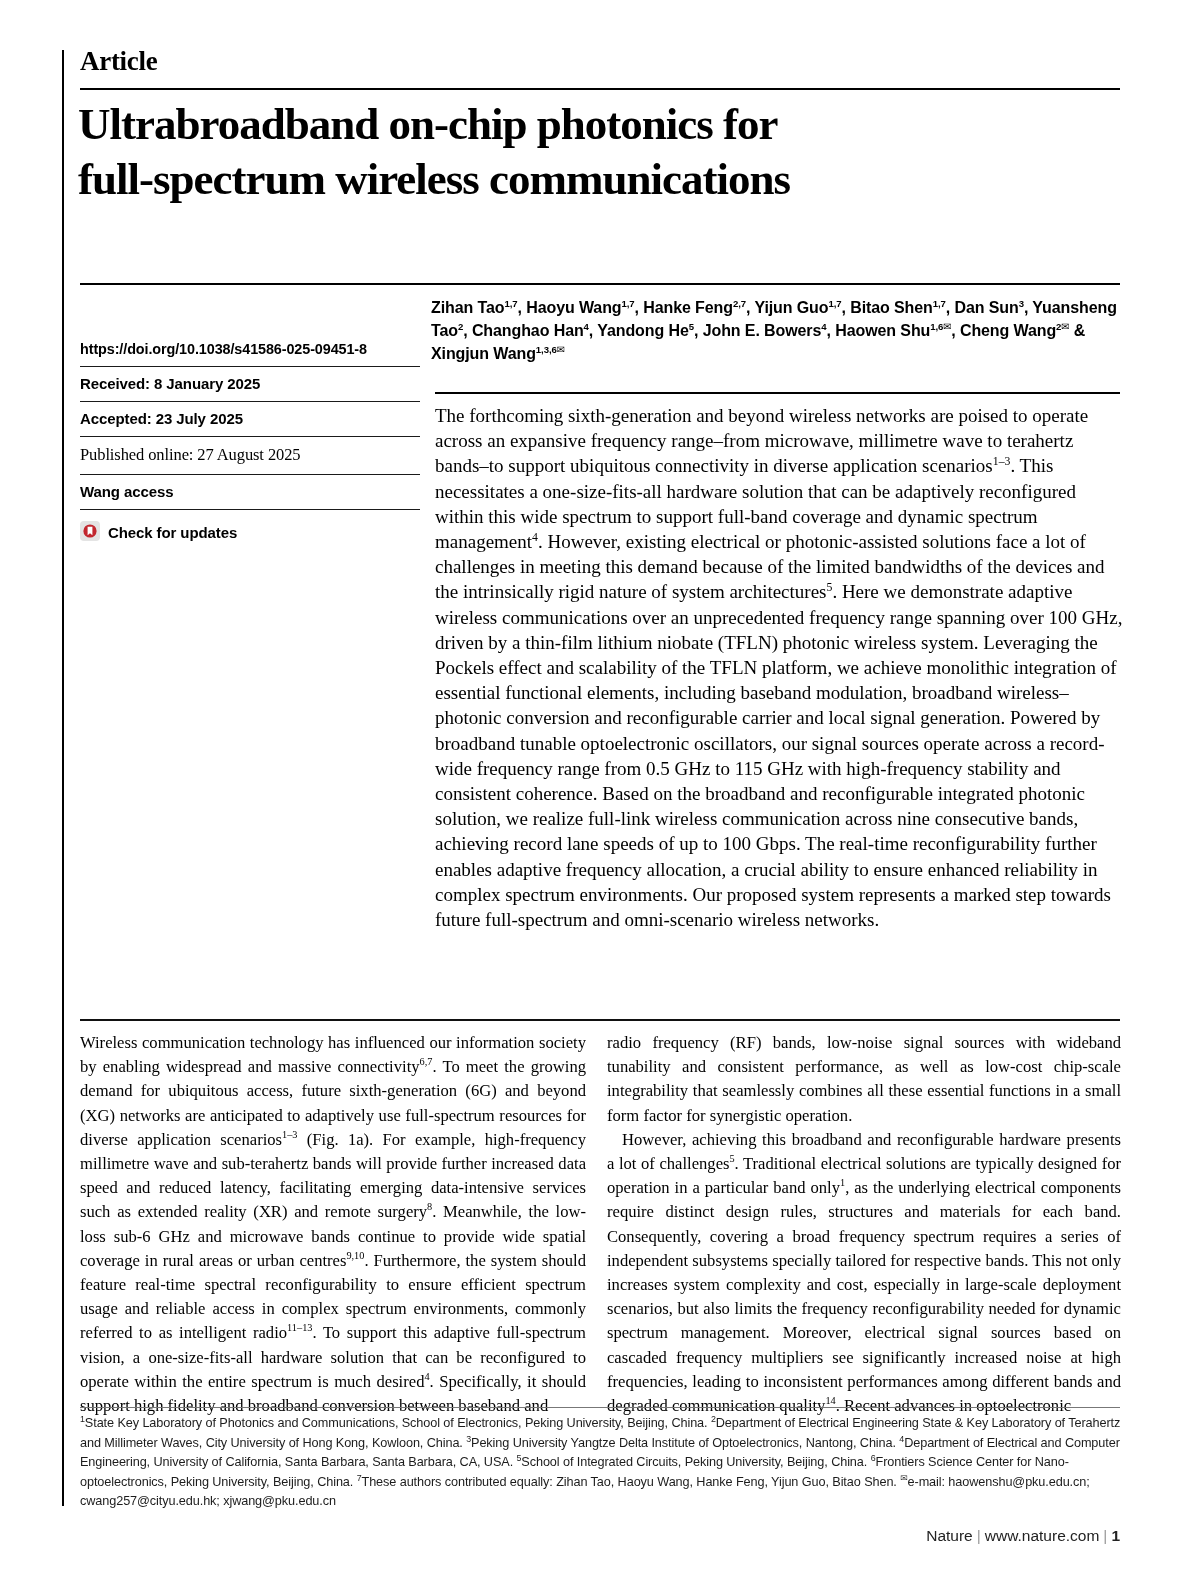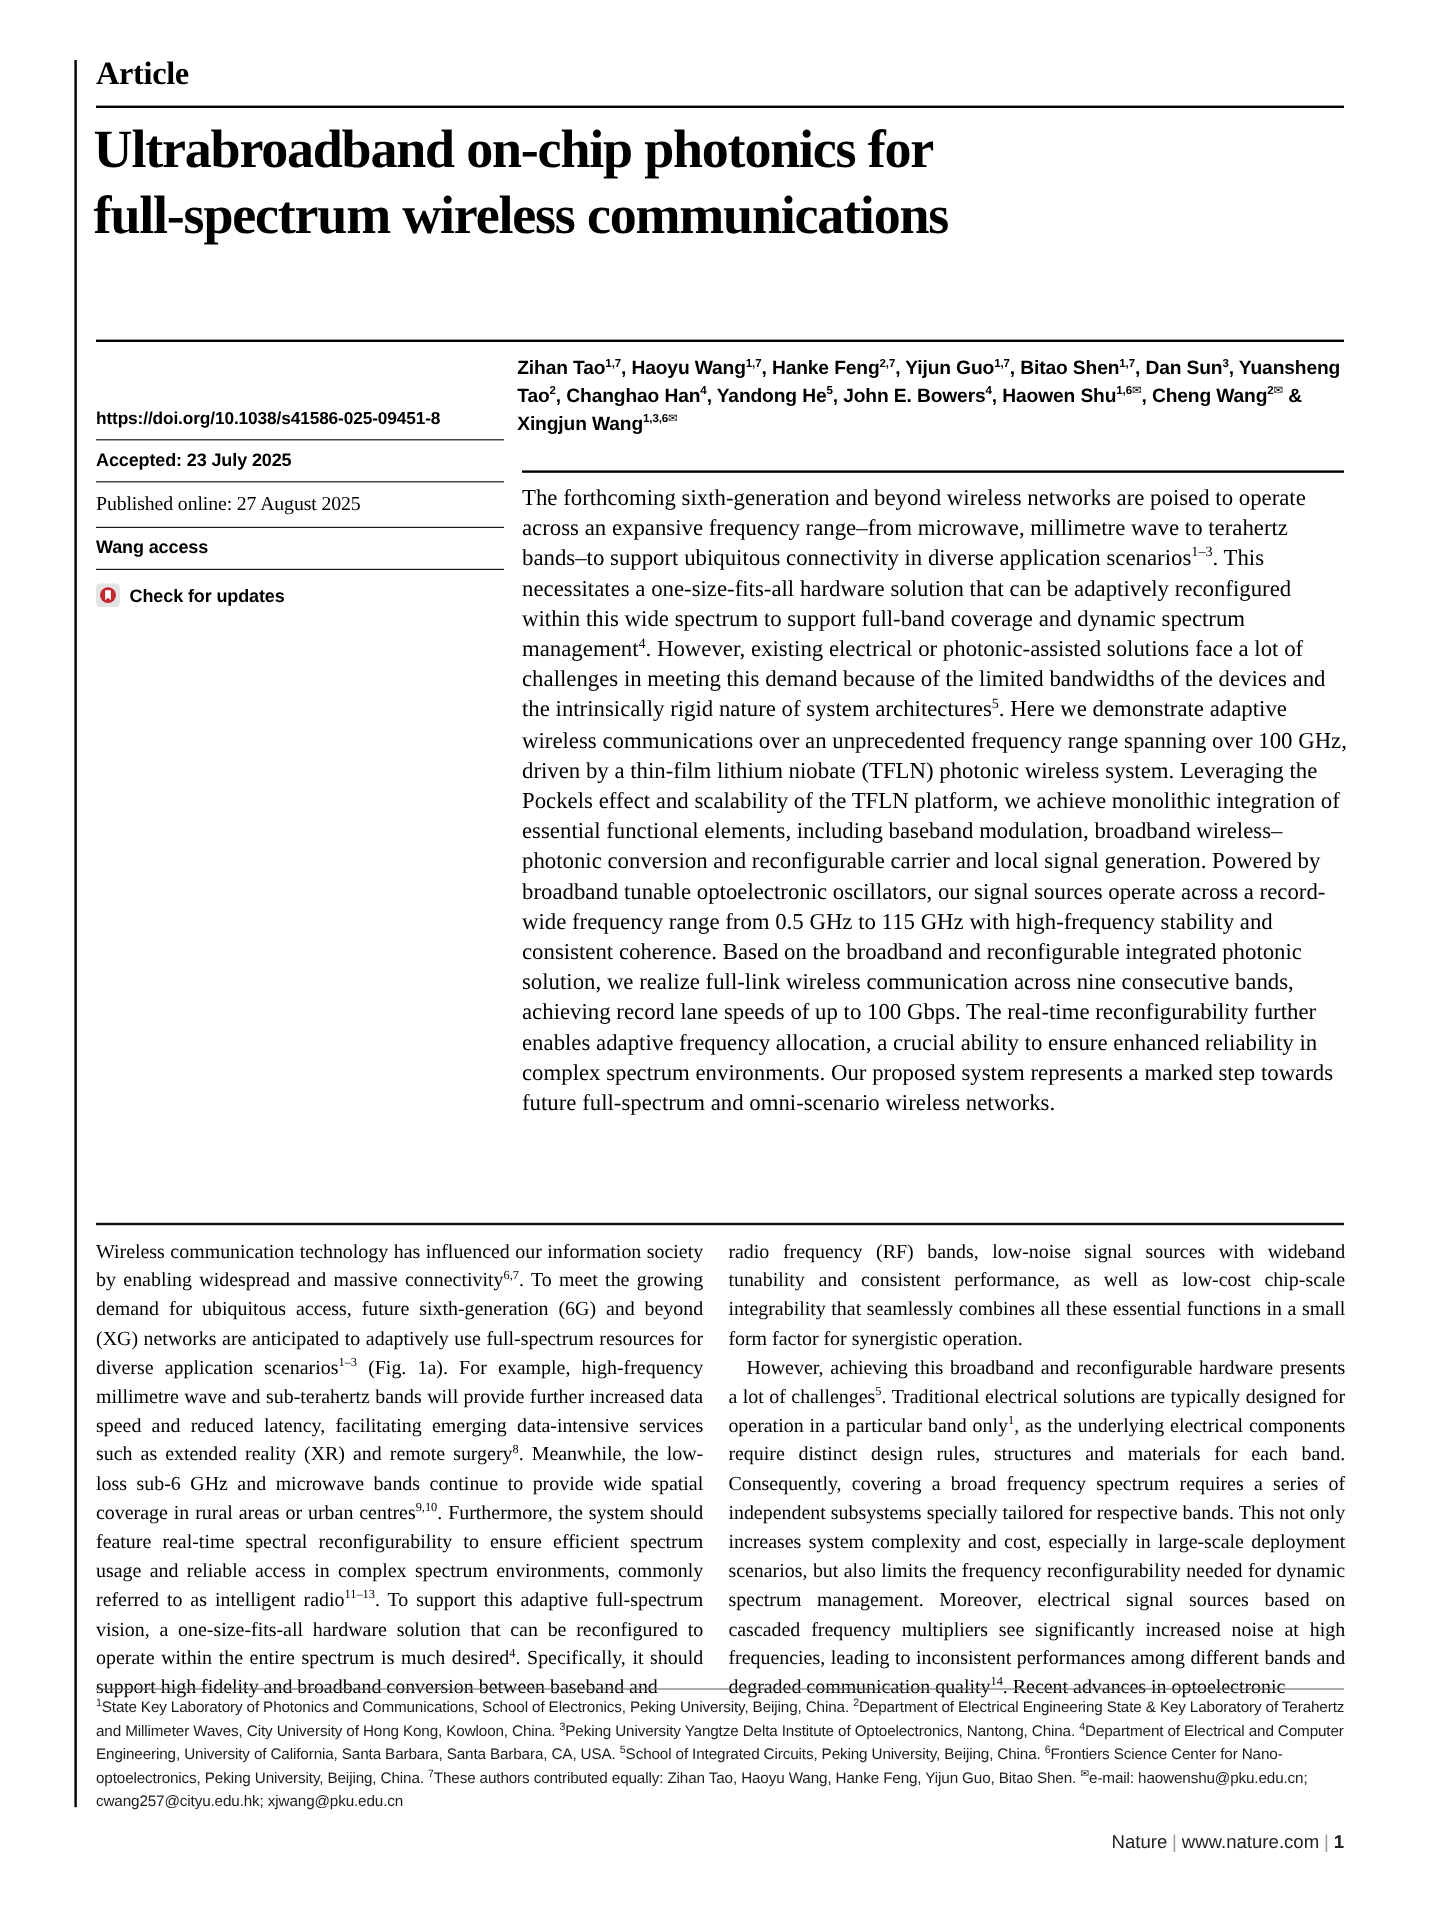--- a/index.html
+++ b/index.html
@@ -90,20 +90,21 @@
 
   <div class="article-label">Article</div>
   <div class="rule-article"></div>
 
   <h1 class="title"><span>Ultrabroadband on-chip photonics for</span><br><span>full-spectrum wireless communications</span></h1>
 
   <div class="rule-top"></div>
 
   <div class="meta">
     <div class="meta-row doi">https://doi.org/10.1038/s41586-025-09451-8</div>
+    <div class="meta-row">Received: 8 January 2025</div>
     <div class="meta-row">Accepted: 23 July 2025</div>
     <div class="meta-row serif">Published online: 27 August 2025</div>
     <div class="meta-row">Wang access</div>
     <div class="meta-row last">
       <svg class="cfu-icon" viewBox="0 0 20 20" xmlns="http://www.w3.org/2000/svg">
         <rect x="0" y="0" width="20" height="20" rx="4" fill="#e4e4e4"></rect>
         <circle cx="10" cy="10" r="6.6" fill="#c2272f"></circle>
         <path d="M7.6 5.8 h4.8 v8.4 l-2.4-2 -2.4 2 z" fill="#ffffff"></path>
       </svg>
       <span>Check for updates</span>

